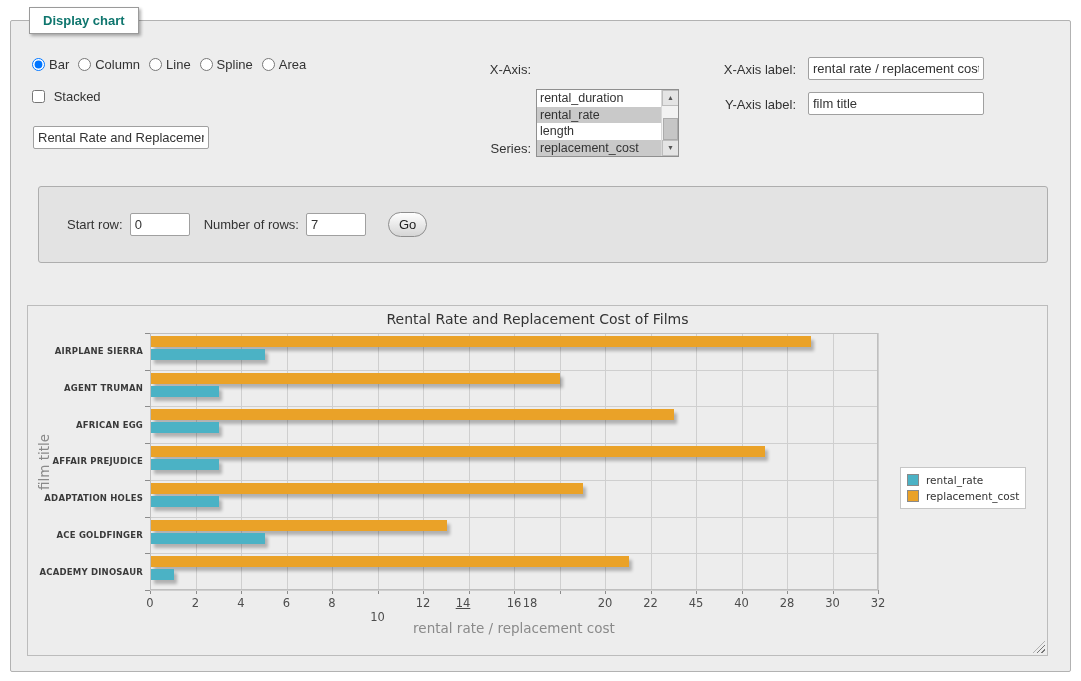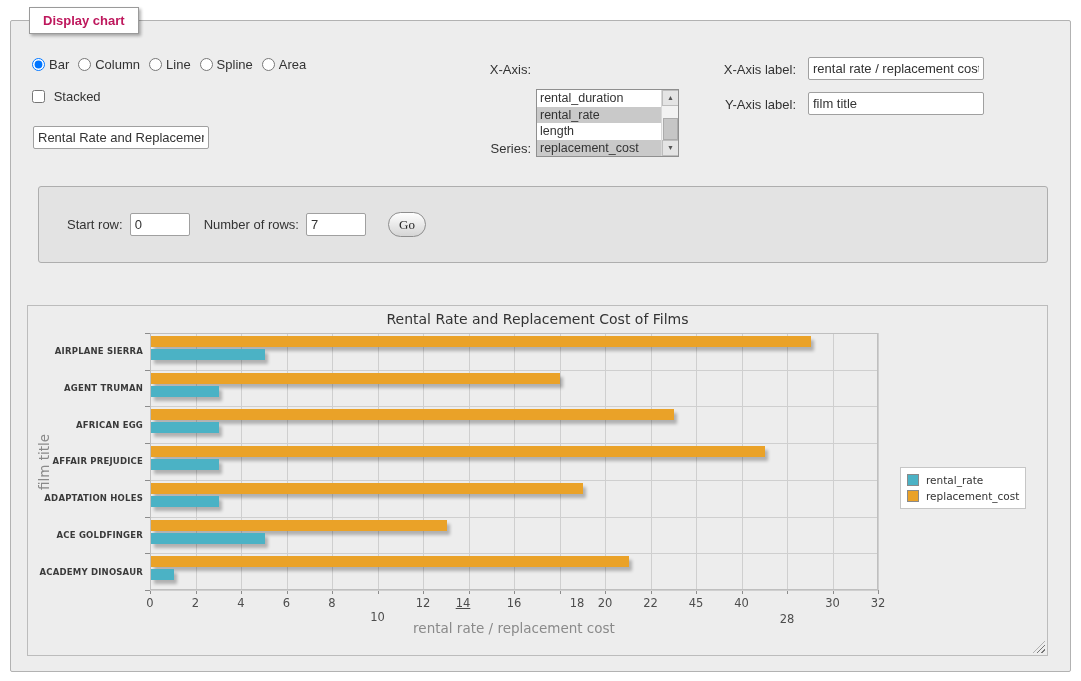--- a/index.html
+++ b/index.html
@@ -4,21 +4,21 @@
 <style>
   * { box-sizing: border-box; margin: 0; padding: 0; }
   html, body { width: 1081px; height: 681px; background: #ffffff; overflow: hidden;
     font-family: "Liberation Sans", sans-serif; font-size: 13px; color: #333; }
 
   
   .fieldset { position: absolute; left: 10px; top: 20px; width: 1061px; height: 652px;
     border: 1px solid #b2b2b2; background: #ededed; border-radius: 2px; }
   .legend-box { position: absolute; left: 18px; top: -14px; background: #ffffff;
     border: 1px solid #9a9a9a; padding: 5px 13px; font-weight: bold; font-size: 13px;
-    color: #be185d; box-shadow: 2px 2px 3px rgba(0,0,0,0.30); }
+    color: #0f766e; box-shadow: 2px 2px 3px rgba(0,0,0,0.30); }
 
   
   .radio-row { position: absolute; left: 21px; top: 34px; height: 20px; line-height: 20px; white-space: nowrap; }
   .radio-row label { margin-right: 9px; }
   .radio-row input { vertical-align: -2px; margin-right: 4px; }
   .stacked-row { position: absolute; left: 21px; top: 66px; height: 20px; line-height: 20px; }
   .stacked-row input { vertical-align: -2px; margin-right: 5px; }
 
   input[type="text"] { border: 1px solid #a0a0a0; background: #fff; color: #333;
     font-family: "Liberation Sans", sans-serif; font-size: 13px; padding: 2px 4px; border-radius: 2px; }
@@ -55,21 +55,21 @@
   .ylab-input { left: 797px; top: 71px; }
 
   
   .rows-panel { position: absolute; left: 27px; top: 165px; width: 1010px; height: 77px;
     background: #e3e3e3; border: 1px solid #aeaeae; border-radius: 3px;
     display: flex; align-items: center; padding-left: 28px; }
   .rows-panel .gap-s { width: 7px; } .rows-panel .gap-m { width: 14px; } .rows-panel .gap-l { width: 22px; }
   .num-input { width: 60px; height: 23px; }
   .go-btn { height: 25px; min-width: 38px; padding: 0 10px; border-radius: 13px;
     border: 1px solid #8e8e8e; background: linear-gradient(#fefefe, #d5d5d5);
-    font-family: Liberation Serif, serif; font-size: 13px; color: #222; cursor: pointer; }
+    font-family: Liberation Sans, sans-serif; font-size: 13px; color: #222; cursor: pointer; }
 
   
   .chart-panel { position: absolute; left: 16px; top: 284px; width: 1021px; height: 351px;
     background: #ededed; border: 1px solid #bcbcbc; font-family: "DejaVu Sans", sans-serif; }
   .chart-title { position: absolute; left: 0; top: 5px; width: 100%; text-align: center;
     font-size: 14px; color: #333; }
   .plot-border { position: absolute; border: 1px solid #bfbfbf; }
   .gridline { position: absolute; background: #cfcfcf; }
   .tickmark { position: absolute; background: #8c8c8c; }
   .bar { position: absolute; box-shadow: 3px 4px 3px rgba(0,0,0,0.25); }
@@ -161,36 +161,36 @@
         <div class="tickmark" style="left: 395px; top: 284px; width: 1px; height: 4px;"></div>
         <div class="xtick-label" style="left: 375px; top: 290px;">12</div>
         <div class="gridline" style="left: 440.5px; top: 27px; width: 1px; height: 257px;"></div>
         <div class="tickmark" style="left: 440.5px; top: 284px; width: 1px; height: 4px;"></div>
         <div class="xtick-label" style="left: 415px; top: 290px; text-decoration: underline;">14</div>
         <div class="gridline" style="left: 486px; top: 27px; width: 1px; height: 257px;"></div>
         <div class="tickmark" style="left: 486px; top: 284px; width: 1px; height: 4px;"></div>
         <div class="xtick-label" style="left: 466px; top: 290px;">16</div>
         <div class="gridline" style="left: 531.5px; top: 27px; width: 1px; height: 257px;"></div>
         <div class="tickmark" style="left: 531.5px; top: 284px; width: 1px; height: 4px;"></div>
-        <div class="xtick-label" style="left: 529px; top: 290px;">18</div>
+        <div class="xtick-label" style="left: 482px; top: 290px;">18</div>
         <div class="gridline" style="left: 577px; top: 27px; width: 1px; height: 257px;"></div>
         <div class="tickmark" style="left: 577px; top: 284px; width: 1px; height: 4px;"></div>
         <div class="xtick-label" style="left: 557px; top: 290px;">20</div>
         <div class="gridline" style="left: 622.5px; top: 27px; width: 1px; height: 257px;"></div>
         <div class="tickmark" style="left: 622.5px; top: 284px; width: 1px; height: 4px;"></div>
         <div class="xtick-label" style="left: 602.5px; top: 290px;">22</div>
         <div class="gridline" style="left: 668px; top: 27px; width: 1px; height: 257px;"></div>
         <div class="tickmark" style="left: 668px; top: 284px; width: 1px; height: 4px;"></div>
         <div class="xtick-label" style="left: 648px; top: 290px;">45</div>
         <div class="gridline" style="left: 713.5px; top: 27px; width: 1px; height: 257px;"></div>
         <div class="tickmark" style="left: 713.5px; top: 284px; width: 1px; height: 4px;"></div>
         <div class="xtick-label" style="left: 693.5px; top: 290px;">40</div>
         <div class="gridline" style="left: 759px; top: 27px; width: 1px; height: 257px;"></div>
         <div class="tickmark" style="left: 759px; top: 284px; width: 1px; height: 4px;"></div>
-        <div class="xtick-label" style="left: 739px; top: 290px; margin-top: 16px;">28</div>
+        <div class="xtick-label" style="left: 739px; top: 290px;">28</div>
         <div class="gridline" style="left: 804.5px; top: 27px; width: 1px; height: 257px;"></div>
         <div class="tickmark" style="left: 804.5px; top: 284px; width: 1px; height: 4px;"></div>
         <div class="xtick-label" style="left: 784.5px; top: 290px;">30</div>
         <div class="gridline" style="left: 850px; top: 27px; width: 1px; height: 257px;"></div>
         <div class="tickmark" style="left: 850px; top: 284px; width: 1px; height: 4px;"></div>
         <div class="xtick-label" style="left: 830px; top: 290px;">32</div>
         <div class="gridline" style="left: 122px; top: 27px; width: 728px; height: 1px;"></div>
         <div class="tickmark" style="left: 117px; top: 27px; width: 5px; height: 1px;"></div>
         <div class="gridline" style="left: 122px; top: 63.7143px; width: 728px; height: 1px;"></div>
         <div class="tickmark" style="left: 117px; top: 63.7143px; width: 5px; height: 1px;"></div>

